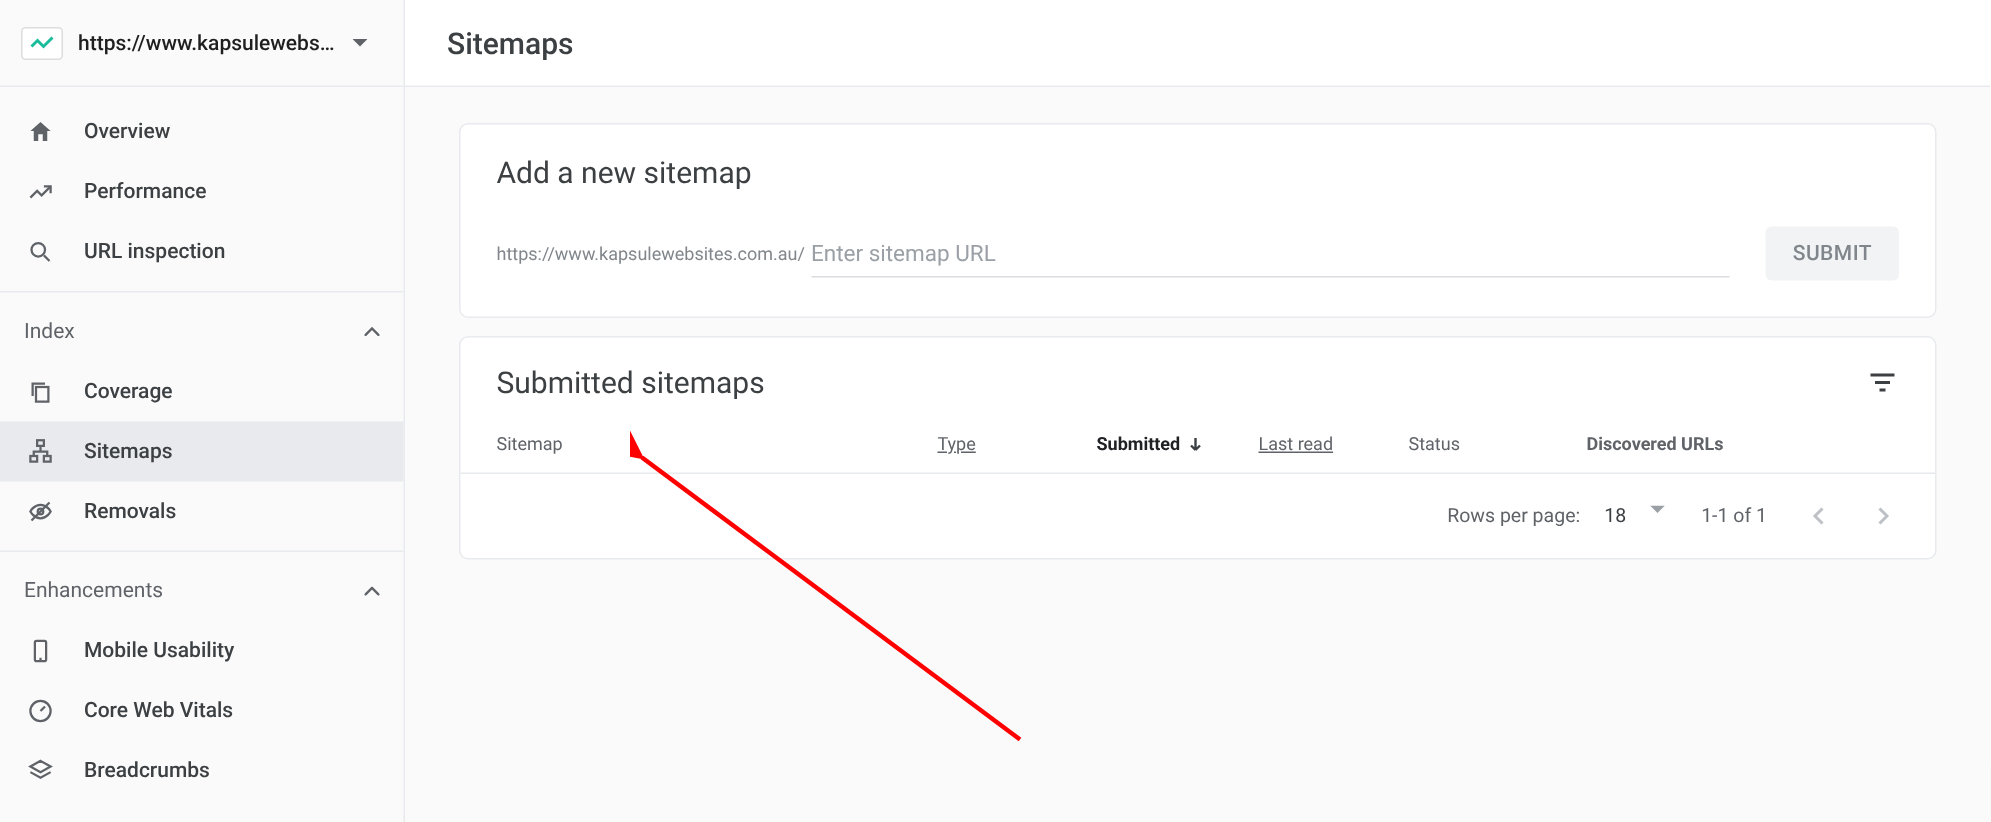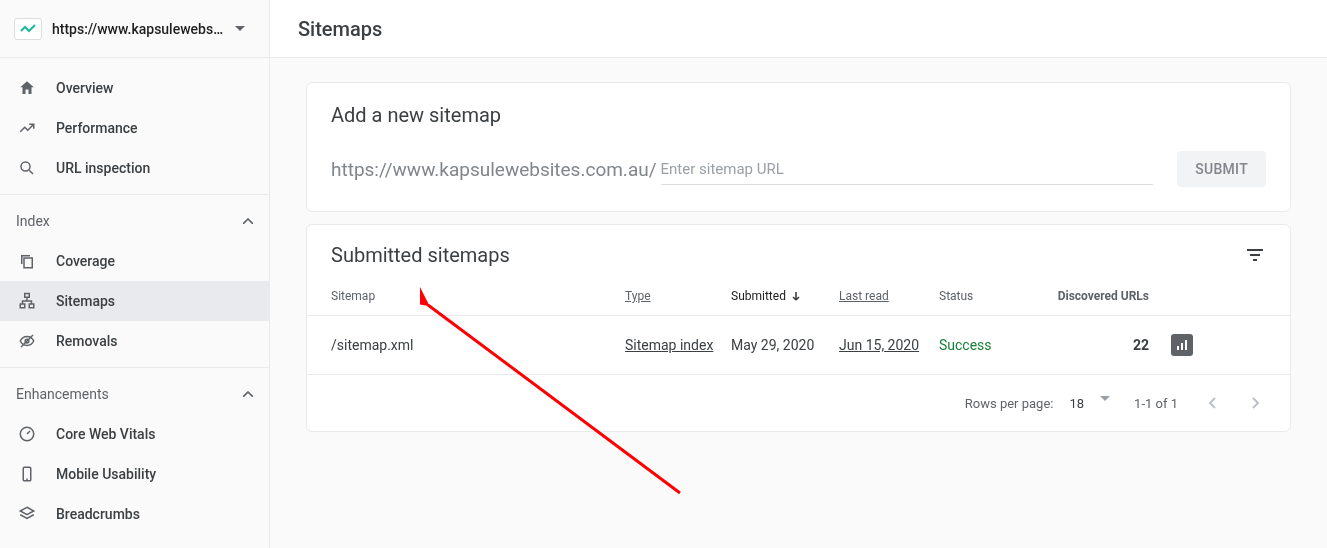--- a/index.html
+++ b/index.html
@@ -26,35 +26,35 @@
     .main { flex: 1; display: flex; flex-direction: column; background: #fafafa; position: relative; }
     .topbar { height: 58px; background: #fff; border-bottom: 1px solid #e8eaed; display: flex; align-items: center; padding: 0 28px; }
     .page-title { font-size: 20px; color: #3c4043; font-weight: 500; }
 
     .content { padding: 24px 36px; display: flex; flex-direction: column; gap: 12px; }
     .card { background: #fff; border: 1px solid #e8eaed; border-radius: 6px; }
     .card-title { font-size: 20px; color: #3c4043; padding: 20px 24px 0; font-weight: 400; }
 
     
     .add-body { padding: 24px; display: flex; align-items: center; gap: 4px; }
-    .prefix { color: #80868b; font-size: 19px; white-space: nowrap; }
+    .prefix { color: #80868b; font-size: 12px; white-space: nowrap; }
     .url-input { flex: 1; border: none; border-bottom: 1px solid #dadce0; font-size: 15px; padding: 6px 0; outline: none; color: #a16207; background: transparent; }
     .url-input::placeholder { color: #9aa0a6; }
     .submit-btn { margin-left: 20px; background: #f1f3f4; border: none; color: #80868b; font-size: 14px; font-weight: 500; padding: 10px 18px; border-radius: 4px; letter-spacing: .3px; cursor: pointer; text-align: center; }
 
     
     .sub-header { display: flex; align-items: center; padding: 18px 24px 8px; }
     .sub-header .title { flex: 1; font-size: 20px; color: #3c4043; }
     .filter-icon { color: #3c4043; width: 22px; height: 22px; display: flex; align-items:center; justify-content:center; cursor: pointer;}
 
     .table-head { display: flex; padding: 14px 24px 12px; border-bottom: 1px solid #e8eaed; font-size: 12px; color: #5f6368; }
     .table-row { display: flex; padding: 18px 24px; border-bottom: 1px solid #e8eaed; font-size: 14px; color: #3c4043; align-items: center; }
     .c-sitemap { flex: 0 0 294px; }
     .c-type { flex: 0 0 106px; text-decoration: underline; }
-    .c-submitted { flex: 0 0 108px; color: #202124; font-weight: 400; display:flex; align-items:center; gap:4px;}
+    .c-submitted { flex: 0 0 108px; color: #202124; font-weight: 700; display:flex; align-items:center; gap:4px;}
     .table-row .c-submitted { font-weight: 400; color:#3c4043;}
     .c-lastread { flex: 0 0 100px; text-decoration: underline; }
     .c-status { flex: 0 0 114px; }
     .c-urls { flex: 0 0 96px; text-align: right; font-weight: bold; }
     .c-action { flex: 0 0 44px; display:flex; justify-content: flex-end;}
     .arrow-down { font-size: 14px; vertical-align: middle; }
     .success { color: #188038; }
     .chart-btn { width: 22px; height: 22px; background: #5f6368; border-radius: 3px; display: inline-flex; align-items: center; justify-content: center; color: #fff; cursor:pointer;}
 
     .pager { height: 56px; display: flex; align-items: center; justify-content: flex-end; padding: 0 24px; gap: 24px; font-size: 13px; color: #5f6368; }
@@ -167,35 +167,35 @@
     <span class="chevron">
       <svg width="10" height="6" viewBox="0 0 10 6">
           <path d="M0 6 L5 1 L10 6" fill="none" stroke="#5f6368" stroke-width="1.6"></path>
         </svg>
     </span>
   </div>
 
   <div class="nav-item">
     <span class="icon">
       <svg width="18" height="18" viewBox="0 0 24 24" fill="none" stroke="#5f6368" stroke-width="2">
+          <rect x="7" y="3" width="10" height="18" rx="1.5"></rect>
+          <path d="M11 19 H13"></path>
+        </svg>
+    </span>
+    <span class="label">Mobile Usability</span>
+  </div>
+
+  <div class="nav-item">
+    <span class="icon">
+      <svg width="18" height="18" viewBox="0 0 24 24" fill="none" stroke="#5f6368" stroke-width="2">
           <circle cx="12" cy="12" r="9"></circle>
           <path d="M12 12 L16 8"></path>
         </svg>
     </span>
     <span class="label">Core Web Vitals</span>
-  </div>
-
-  <div class="nav-item">
-    <span class="icon">
-      <svg width="18" height="18" viewBox="0 0 24 24" fill="none" stroke="#5f6368" stroke-width="2">
-          <rect x="7" y="3" width="10" height="18" rx="1.5"></rect>
-          <path d="M11 19 H13"></path>
-        </svg>
-    </span>
-    <span class="label">Mobile Usability</span>
   </div>
 
   <div class="nav-item">
     <span class="icon">
       <svg width="18" height="18" viewBox="0 0 24 24" fill="none" stroke="#5f6368" stroke-width="2">
           <path d="M12 3 L21 8 L12 13 L3 8 Z"></path>
           <path d="M3 13 L12 18 L21 13"></path>
         </svg>
     </span>
     <span class="label">Breadcrumbs</span>
@@ -240,35 +240,20 @@
                 <path d="M6 2 V10 M6 10 L3 7 M6 10 L9 7" stroke="#3c4043" stroke-width="1.6" fill="none"></path>
               </svg>
           </span>
         </div>
         <div class="c-lastread">Last read</div>
         <div class="c-status">Status</div>
         <div class="c-urls">Discovered URLs</div>
         <div class="c-action"></div>
       </div>
 
-      <div class="table-row">
-        <div class="c-sitemap">/sitemap.xml</div>
-        <div class="c-type">Sitemap index</div>
-        <div class="c-submitted">May 29, 2020</div>
-        <div class="c-lastread">Jun 15, 2020</div>
-        <div class="c-status"><span class="success">Success</span></div>
-        <div class="c-urls">22</div>
-        <div class="c-action">
-          <div class="chart-btn">
-            <svg width="12" height="12" viewBox="0 0 12 12">
-                <path d="M2 11 V7 M6 11 V4 M10 11 V1" stroke="#fff" stroke-width="2"></path>
-              </svg>
-          </div>
-        </div>
-      </div>
 
       <div class="pager">
         <div class="rowsper">
           <span>Rows per page:</span>
           <span class="rpp-val">18</span>
           <span>
             <svg width="10" height="6" viewBox="0 0 10 6">
                 <path d="M0 0 L5 5 L10 0 Z" fill="#9aa0a6"></path>
               </svg>
           </span>

